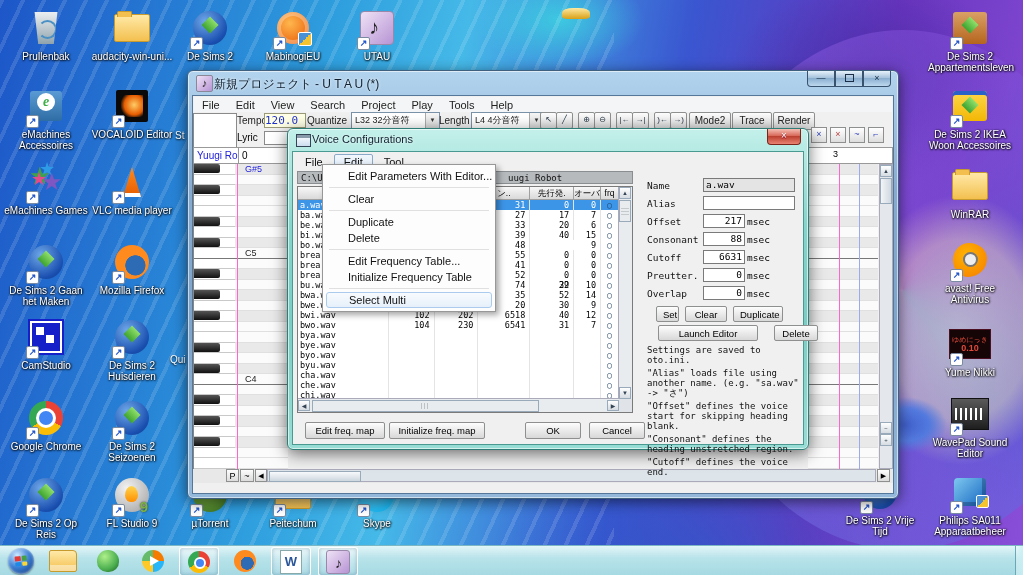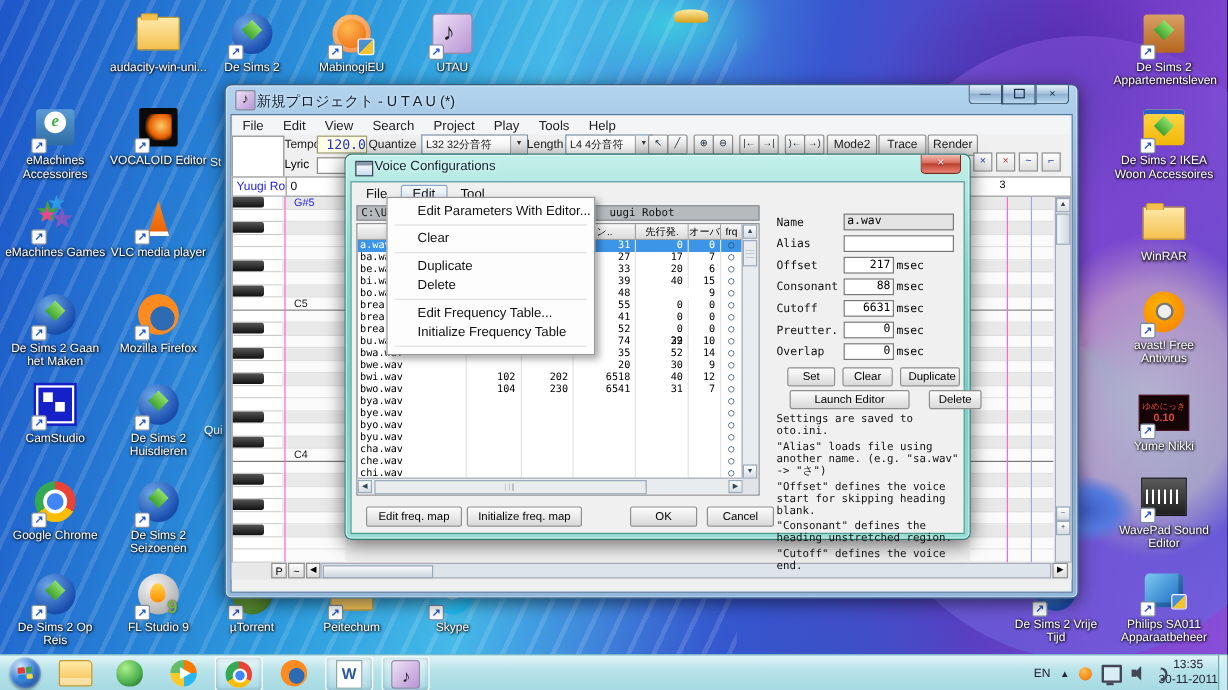--- a/index.html
+++ b/index.html
@@ -87,21 +87,21 @@
      background:linear-gradient(180deg,#b3d4ee,#86abd0 28%,#7da4cb 60%,#93b8da);box-shadow:0 3px 14px rgba(0,0,0,.55),inset 0 0 0 1px rgba(255,255,255,.55);}
   #utau-client{position:absolute;left:4px;right:4px;top:24px;bottom:4px;background:#f0f0f0;border:1px solid #55779a;}
   .note-ico{background:linear-gradient(135deg,#efe2f6,#b794d4);border:1px solid #889;border-radius:2px;color:#222;font-size:11px;line-height:14px;text-align:center;}
   
   #u-menubar{position:absolute;left:6px;top:26px;right:6px;height:15px;background:#f4f5f6;display:flex;align-items:center;font-size:11px;color:#222;}
   .u-mi{padding:0 8px;}
   #u-toolbar{position:absolute;left:5px;top:41px;right:5px;height:18px;font-size:11px;color:#222;}
   .u-partbox{position:absolute;left:0;top:1px;width:42px;height:33px;background:#fff;border:1px solid #8a8a8a;}
   .tlab{position:absolute;top:3px;font-size:10px;}
   .tempo-box{position:absolute;left:71px;top:1px;width:40px;height:13px;background:#ffffe6;border:1px solid #9a9a7a;
-     color:#2233cc;font:11px/13px "DejaVu Sans Mono",monospace;text-align:right;}
+     color:#2233cc;font:11px/13px "DejaVu Sans Mono",monospace;text-align:left;}
   .combo{position:absolute;top:0;height:15px;background:#fff;border:1px solid #7a92a8;font-size:9px;line-height:15px;padding-left:3px;white-space:nowrap;overflow:hidden;}
   .combo .dd{position:absolute;right:0;top:0;width:13px;height:100%;background:linear-gradient(#f6f6f6,#d8d8d8);border-left:1px solid #aaa;
      font-size:6px;line-height:15px;text-align:center;color:#333;font-style:normal;}
   .u-tb{position:absolute;top:0;width:15px;height:15px;background:linear-gradient(#fdfdfd,#dcdcdc);border:1px solid #8e8f8f;border-radius:2px;
      font-size:8px;line-height:14px;text-align:center;color:#234;overflow:hidden;white-space:nowrap;}
   .tbtn2{position:absolute;top:0;height:16px;background:linear-gradient(#fdfdfd,#d8d8d8);border:1px solid #8e8f8f;border-radius:2px;
      font-size:10px;line-height:15px;text-align:center;color:#222;}
   #u-row2{position:absolute;left:5px;top:59px;right:5px;height:17px;font-size:10px;}
   #u-lyricbox{position:absolute;left:71px;top:1px;width:60px;height:12px;background:#fff;border:1px solid #8a8a8a;}
   #u-pitchbtns{position:absolute;left:623px;top:56px;display:flex;gap:3px;}
@@ -225,20 +225,26 @@
 </head>
 <body>
 
 <div id="screen">
   <div id="bg"></div>
   <div id="bg-streaks"></div>
   <div id="bg-swirl"></div>
   <div id="bg-tiara"></div>
 
   <div id="desktop-icons">
+      <div class="desk-icon" style="left: 4px; top: 6px;">
+        <div class="di-img">
+          <div class="shape recycle-bin"></div>
+        </div>
+        <div class="di-label">Prullenbak</div>
+      </div>
       <div class="desk-icon" style="left: 90px; top: 6px;">
         <div class="di-img">
           <div class="shape folder"></div>
         </div>
         <div class="di-label">audacity-win-uni...</div>
       </div>
       <div class="desk-icon" style="left: 168px; top: 6px;">
         <div class="di-img">
           <div class="shape sims2"></div>
           <div class="sc-arrow">↗</div>
@@ -868,20 +874,21 @@
         <div class="mitem">Edit Parameters With Editor...</div>
         <div class="msep"></div>
         <div class="mitem">Clear</div>
         <div class="msep"></div>
         <div class="mitem">Duplicate</div>
         <div class="mitem">Delete</div>
         <div class="msep"></div>
         <div class="mitem">Edit Frequency Table...</div>
         <div class="mitem">Initialize Frequency Table</div>
         <div class="msep"></div>
+        <div class="mitem hov">Select Multi</div>
       </div>
 
     <div id="d-fields">
         <div class="frow">
           <div class="flab">Name</div>
           <div class="fbox wide ro">a.wav</div>
         </div>
         <div class="frow">
           <div class="flab">Alias</div>
           <div class="fbox wide"></div>
@@ -906,21 +913,21 @@
           <div class="fbox">0</div>
           <div class="funit">msec</div>
         </div>
         <div class="frow">
           <div class="flab">Overlap</div>
           <div class="fbox">0</div>
           <div class="funit">msec</div>
         </div>
       </div>
     <div id="d-btnrow1">
-        <div class="dbtn" style="width: 40px;">Set</div>
+        <div class="dbtn" style="width: 23px;">Set</div>
         <div class="dbtn" style="width: 42px;">Clear</div>
         <div class="dbtn" style="width: 50px;">Duplicate</div>
       </div>
     <div id="d-btnrow2">
         <div class="dbtn" style="width: 100px;">Launch Editor</div>
         <div class="dbtn" style="width: 44px;">Delete</div>
       </div>
     <div id="d-help">
         <div class="hp">Settings are saved to oto.ini.</div>
         <div class="hp">"Alias" loads file using another name. (e.g. "sa.wav" -&gt; "さ")</div>
@@ -961,28 +968,15 @@
         <div class="tb-btn">
           <div class="tb-ic firefox"></div>
         </div>
         <div class="tb-btn active">
           <div class="tb-ic word"></div>
         </div>
         <div class="tb-btn active">
           <div class="tb-ic utau"></div>
         </div>
       </div>
-    <div id="tray">
-      <span>EN</span>
-      <span class="chev">▲</span>
-      <span class="tray-avast"></span>
-      <span class="tray-net"></span>
-      <span class="tray-vol">
-          <span class="tray-arc"></span>
-        </span>
-      <span id="clock">
-        <span>13:35</span><br>
-        <span>30-11-2011</span>
-      </span>
-    </div>
     <div id="show-desktop"></div>
   </div>
 </div>
 
 </body></html>

